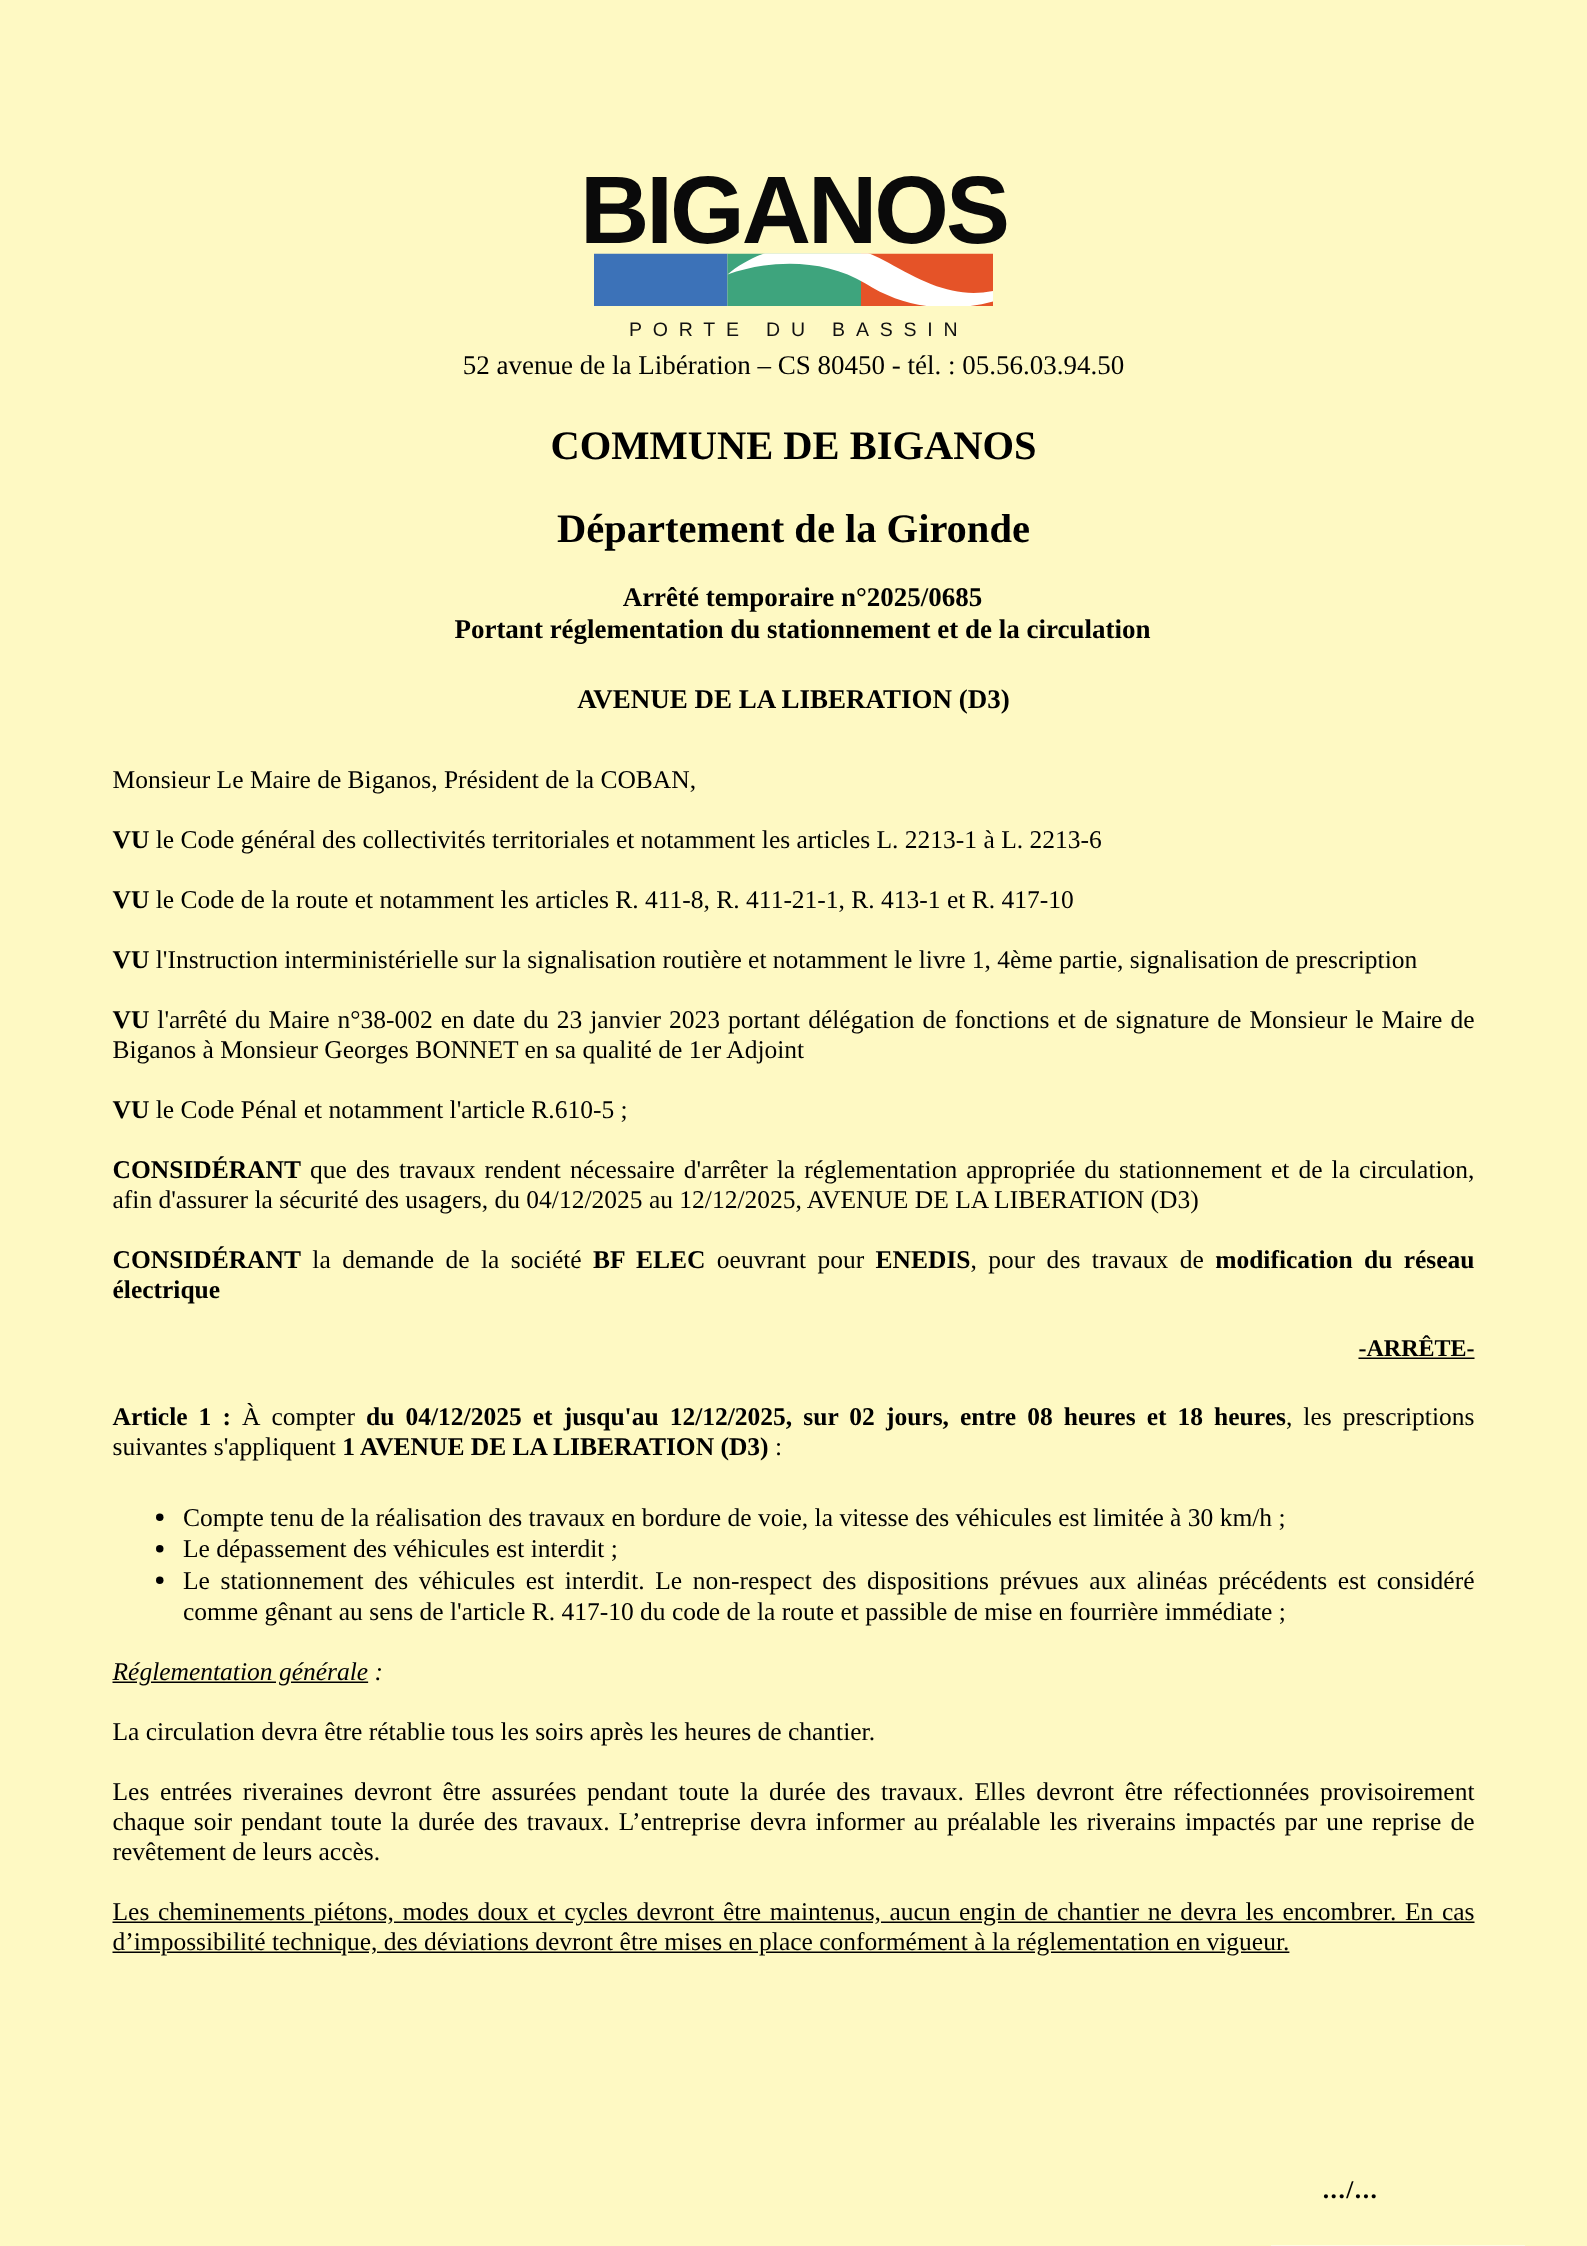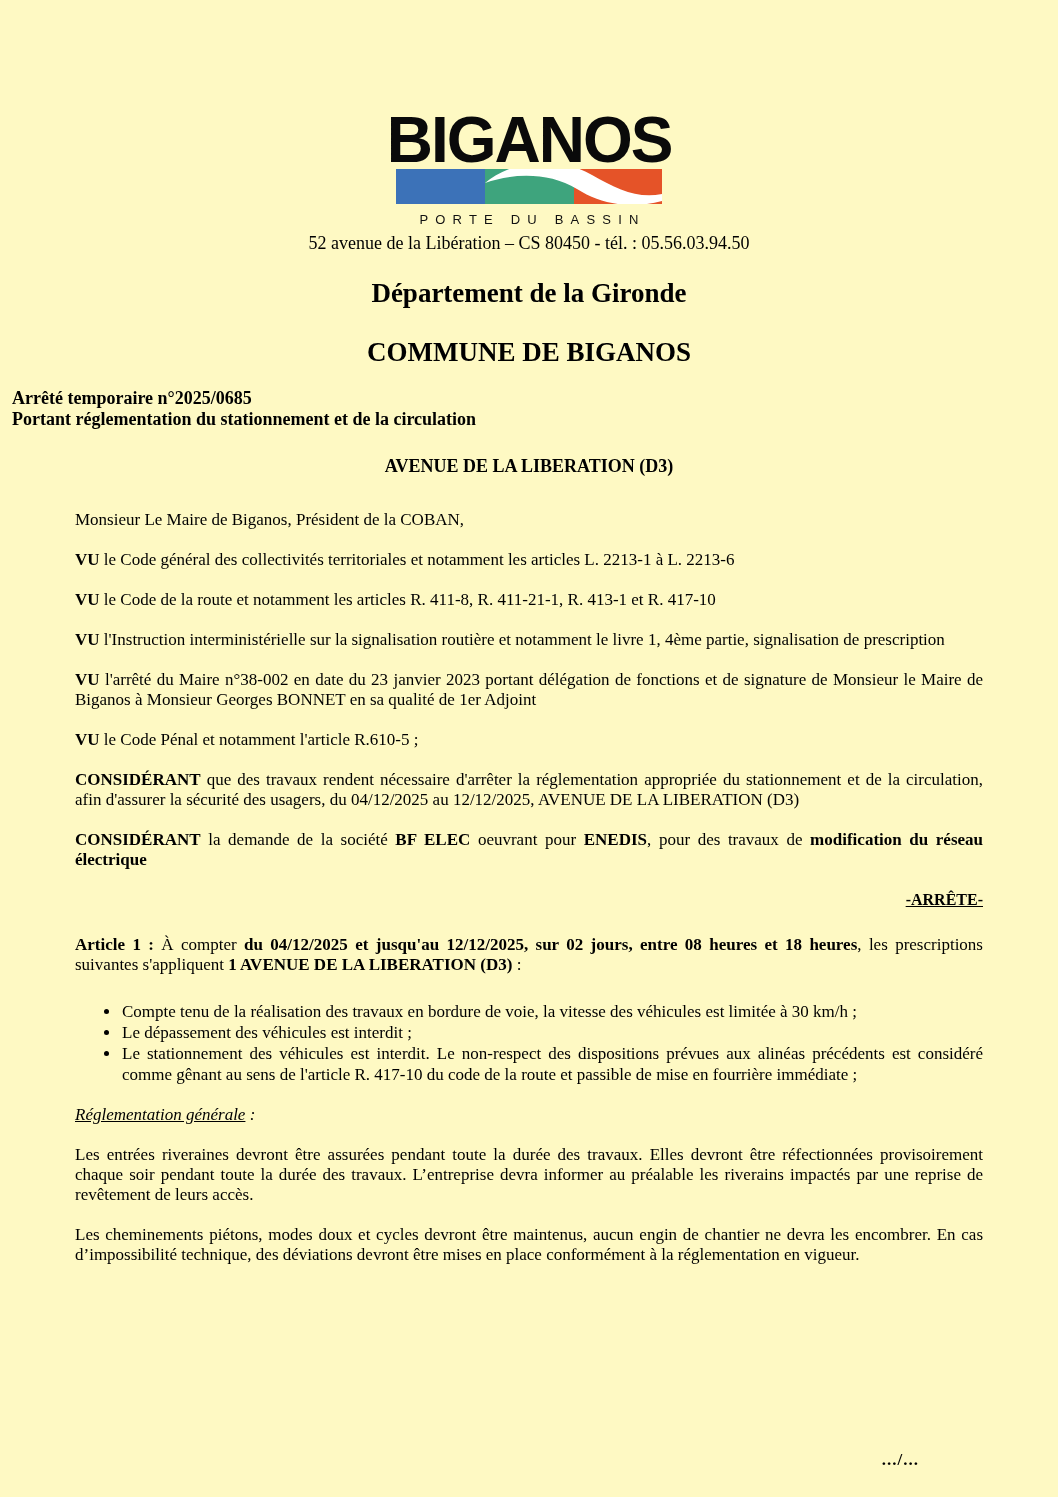--- a/index.html
+++ b/index.html
@@ -20,41 +20,41 @@
   .tagline{
     font-family:"Liberation Sans","DejaVu Sans",sans-serif;font-weight:400;
     font-size:13px;line-height:20px;letter-spacing:7.2px;text-indent:7px;
     margin-top:6px;color:#111;white-space:nowrap;
   }
   .address{font-size:18px;line-height:22px;margin-top:2px;text-align:center;}
 
   
   .h-main{font-size:27px;font-weight:700;text-align:center;line-height:31px;margin:28px 0 0;}
   .h-main.dept{margin-top:24px;}
-  .h-sub{font-size:18px;font-weight:700;line-height:21px;margin-top:20px;padding-left:12px;}
+  .h-sub{font-size:18px;font-weight:700;text-align:center;line-height:21px;margin-top:20px;padding-left:12px;}
   .h-avenue{font-size:18px;font-weight:700;text-align:center;line-height:21px;margin-top:26px;}
 
   
   .doc-body{margin-top:33px;font-size:17px;line-height:20px;}
   .doc-body p{margin:0 0 20px;text-align:justify;}
   b,strong{font-weight:700;}
   .u{}
   .arrete-heading{
     text-align:right;font-weight:700;text-decoration:underline;
     font-size:16px;margin:20px 0 25px;
   }
   ul.prescriptions{
     margin:26px 0 20px;padding:0 0 0 46px;list-style:disc outside;
   }
   ul.prescriptions li{
     text-align:justify;line-height:21px;padding-left:1px;
   }
   .reg-heading{font-style:italic;margin:20px 0 20px;text-align:left;}
   .reg-heading .u{text-decoration:underline;}
-  p.last-par{margin-top:16px;}
+  p.last-par{margin-top:16px;text-decoration:underline;}
   .continuation{
     position:absolute;right:139px;bottom:27px;font-weight:700;font-size:17px;letter-spacing:1px;
   }
 </style>
 </head>
 <body>
 
 <div class="page">
 
   <div class="logo">
@@ -64,22 +64,22 @@
         <rect x="0" y="0" width="89" height="35" fill="#3C72B8"></rect>
         <rect x="89" y="0" width="89" height="35" fill="#3EA47D"></rect>
         <rect x="178" y="0" width="88" height="35" fill="#E55328"></rect>
         <path d="M89,14 C112,-6 158,-16 196,6 C221,20 241,30 266,25 L266,32 C236,40 206,36 181,20 C153,3 117,4 89,14 Z" fill="#FFFFFF"></path>
       </svg>
     </div>
     <div class="tagline">PORTE DU BASSIN</div>
     <div class="address">52 avenue de la Libération – CS 80450 - tél. : 05.56.03.94.50</div>
   </div>
 
+  <div class="h-main">COMMUNE DE BIGANOS</div>
   <div class="h-main dept">Département de la Gironde</div>
-  <div class="h-main">COMMUNE DE BIGANOS</div>
   <div class="h-sub">
     <div>Arrêté temporaire n°2025/0685</div>
     <div>Portant réglementation du stationnement et de la circulation</div>
   </div>
   <div class="h-avenue">AVENUE DE LA LIBERATION (D3)</div>
 
   <div class="doc-body margins">
 
     <p>Monsieur Le Maire de Biganos, Président de la COBAN,</p>
 
@@ -102,20 +102,21 @@
     <p><strong class="u">Article 1</strong><b> : </b><span>À compter </span><b>du 04/12/2025 et jusqu'au 12/12/2025, sur 02 jours, entre 08 heures et 18 heures</b><span>, les prescriptions suivantes s'appliquent </span><b>1 AVENUE DE LA LIBERATION (D3)</b><span> :</span></p>
 
     <ul class="prescriptions">
       <li>Compte tenu de la réalisation des travaux en bordure de voie, la vitesse des véhicules est limitée à 30 km/h ;</li>
       <li>Le dépassement des véhicules est interdit ;</li>
       <li>Le stationnement des véhicules est interdit. Le non-respect des dispositions prévues aux alinéas précédents est considéré comme gênant au sens de l'article R. 417-10 du code de la route et passible de mise en fourrière immédiate ;</li>
     </ul>
 
     <p class="reg-heading"><span class="u">Réglementation générale</span><span> :</span></p>
 
+    <p>La circulation devra être rétablie tous les soirs après les heures de chantier.</p>
 
     <p>Les entrées riveraines devront être assurées pendant toute la durée des travaux. Elles devront être réfectionnées provisoirement chaque soir pendant toute la durée des travaux. L’entreprise devra informer au préalable les riverains impactés par une reprise de revêtement de leurs accès.</p>
 
     <p class="last-par">Les cheminements piétons, modes doux et cycles devront être maintenus, aucun engin de chantier ne devra les encombrer. En cas d’impossibilité technique, des déviations devront être mises en place conformément à la réglementation en vigueur.</p>
 
   </div>
 
   <div class="continuation">.../...</div>
 
 </div>

